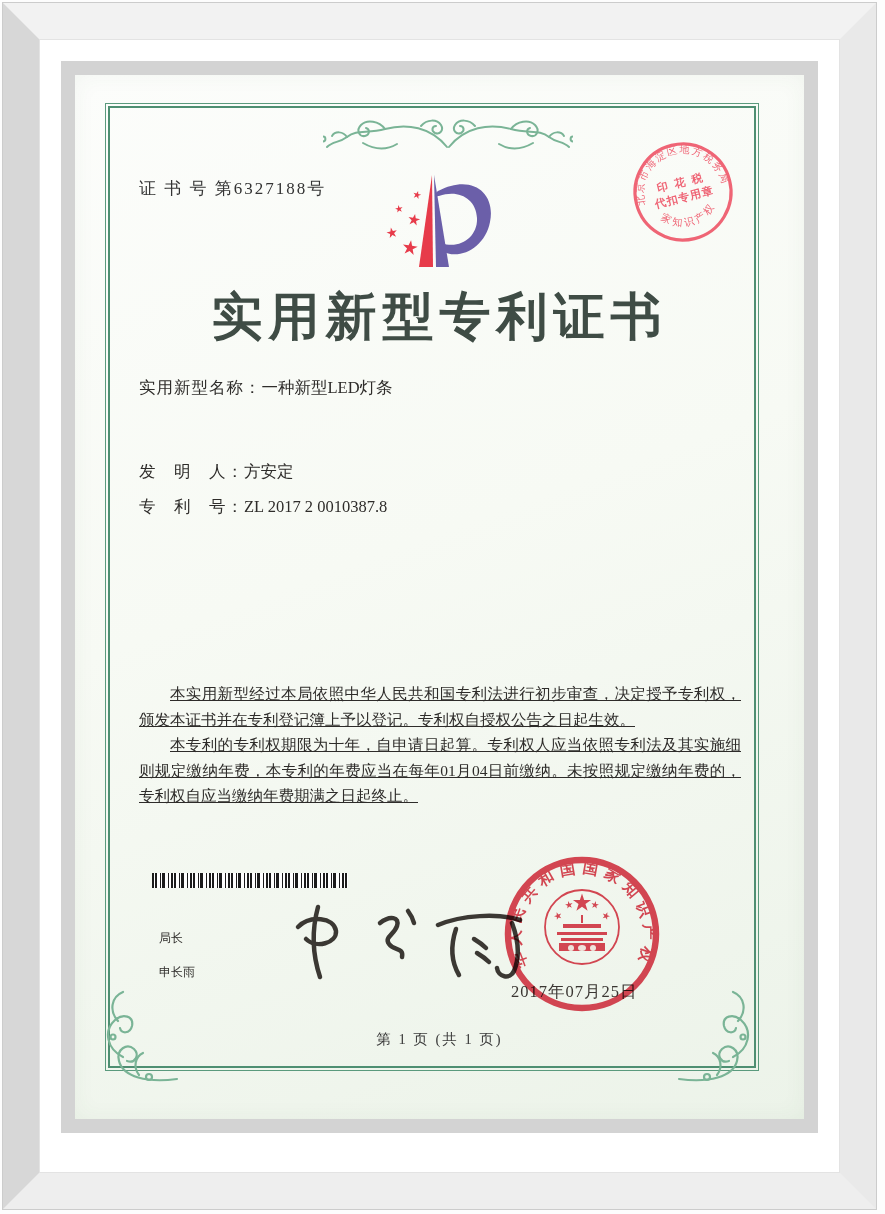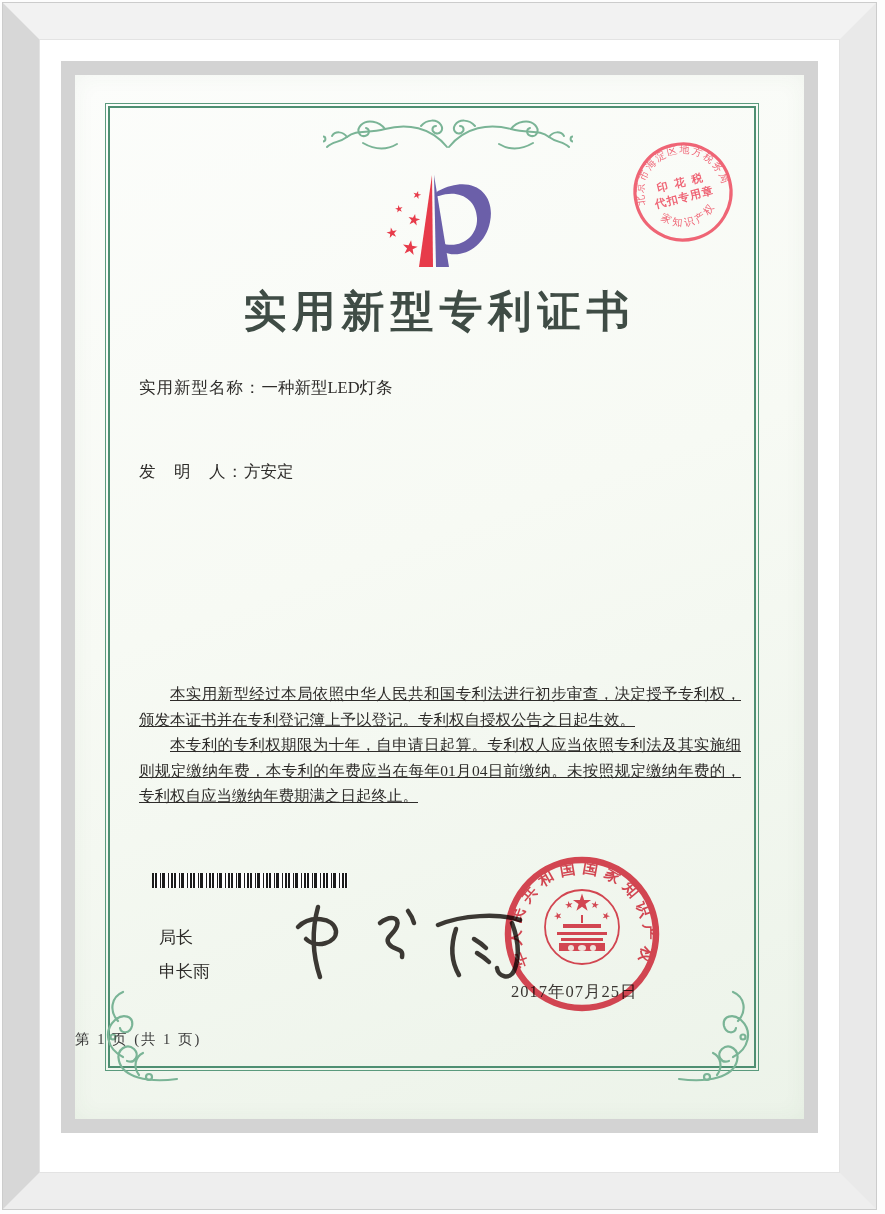--- a/index.html
+++ b/index.html
@@ -18,36 +18,36 @@
                 border:1px solid #5a9a7d;pointer-events:none;}
   .green-border::before{content:"";position:absolute;inset:2px;border:2.5px solid #4e8f72;}
   .ornament{position:absolute;pointer-events:none;}
   .orn-top{left:248px;top:24px;}
   .orn-bl{left:14px;top:912px;}
   .orn-br{left:602px;top:912px;transform:scaleX(-1);}
   .cert-no{position:absolute;left:64px;top:102px;font-size:17px;letter-spacing:2px;color:#343434;}
   .logo{position:absolute;left:300px;top:90px;}
   .tax-stamp{position:absolute;left:553px;top:62px;transform:rotate(-14deg);opacity:.9;}
   .title{position:absolute;left:0;top:208px;width:100%;text-align:center;
-         font-size:43px;font-weight:700;letter-spacing:6px;color:#3f4c45;}
+         font-size:51px;font-weight:700;letter-spacing:6px;color:#3f4c45;}
   .field-row{position:absolute;left:64px;font-size:16.5px;color:#2e2c2a;white-space:nowrap;}
   .field-row .lbl{letter-spacing:1px;text-align:right;}
   .f0{top:302px}.f1{top:386px}.f2{top:421px}.f3{top:471px}.f4{top:525px}.f5{top:576px}
   .body-text{position:absolute;left:64px;top:606px;width:602px;color:#2e2c2a;text-decoration:underline;}
   .body-text p{margin:0;font-size:15.5px;line-height:25.5px;text-indent:2em;text-align:justify;}
   .barcode{position:absolute;left:77px;top:798px;width:196px;height:15px;
            background:repeating-linear-gradient(90deg,
              #1c1c1c 0 2px,#fff 2px 3px,#1c1c1c 3px 5px,#fff 5px 8px,
              #1c1c1c 8px 9px,#fff 9px 10px,#1c1c1c 10px 13px,#fff 13px 16px,
              #1c1c1c 16px 17px,#fff 17px 19px);}
-  .signer{position:absolute;left:84px;top:846px;font-size:17px;color:#2e2c2a;line-height:34px;}
+  .signer{position:absolute;left:84px;top:846px;font-size:12px;color:#2e2c2a;line-height:34px;}
   .signature{position:absolute;left:185px;top:818px;}
   .seal{position:absolute;left:426px;top:778px;mix-blend-mode:multiply;}
   .issue-date{position:absolute;left:436px;top:906px;font-size:16.5px;letter-spacing:1px;color:#3a3632;}
-  .footer{position:absolute;left:0;top:955px;width:100%;
+  .footer{position:absolute;left:0;top:955px;width:100%;text-align:center;
           font-size:14.5px;letter-spacing:2px;color:#3a3a3a;}
 </style>
 </head>
 <body>
 
 <svg width="0" height="0" style="position:absolute" aria-hidden="true">
   <defs>
     <path id="star5" d="M0,-10 L2.25,-3.09 L9.51,-3.09 L3.63,1.18 L5.88,8.09 L0,3.82 L-5.88,8.09 L-3.63,1.18 L-9.51,-3.09 L-2.25,-3.09 Z"></path>
     <g id="curlGroup" fill="none" stroke="#7ab496" stroke-width="2" stroke-linecap="round">
       <path d="M124,34 C108,14 84,10 62,16 C44,21 34,16 24,24 C16,30 10,28 4,34"></path>
@@ -83,20 +83,21 @@
               <use href="#curlGroup"></use>
             </g>
         </svg>
         <svg class="ornament orn-bl" width="90" height="100" viewBox="0 0 90 100">
           <use href="#cornerFlourish"></use>
         </svg>
         <svg class="ornament orn-br" width="90" height="100" viewBox="0 0 90 100">
           <use href="#cornerFlourish"></use>
         </svg>
 
+        <div class="cert-no">证 书 号 第6327188号</div>
 
         <svg class="logo" width="135" height="115" viewBox="0 0 135 115">
           <g fill="#e73b4a">
             <use href="#star5" transform="translate(42,30) scale(0.42) rotate(15)"></use>
             <use href="#star5" transform="translate(24,44) scale(0.40) rotate(-10)"></use>
             <use href="#star5" transform="translate(39,55) scale(0.62) rotate(10)"></use>
             <use href="#star5" transform="translate(17,68) scale(0.55) rotate(-12)"></use>
             <use href="#star5" transform="translate(35,83) scale(0.78) rotate(8)"></use>
             <polygon points="57,10 44,102 58,102"></polygon>
           </g>
@@ -122,20 +123,23 @@
           <text x="55" y="64" text-anchor="middle" font-size="11" font-weight="bold" fill="#ee5568" letter-spacing="1">代扣专用章</text>
         </svg>
 
         <div class="title">实用新型专利证书</div>
 
         <div class="field-row f0">
           <span class="lbl">实用新型名称：</span><span>一种新型LED灯条</span>
         </div>
         <div class="field-row f1">
           <span class="lbl">发　明　人：</span><span>方安定</span>
+        </div>
+        <div class="field-row f2">
+          <span class="lbl">专　利　号：</span><span>ZL 2017 2 0010387.8</span>
         </div>
 
         <div class="body-text">
           <p>本实用新型经过本局依照中华人民共和国专利法进行初步审查，决定授予专利权，颁发本证书并在专利登记簿上予以登记。专利权自授权公告之日起生效。</p>
           <p>本专利的专利权期限为十年，自申请日起算。专利权人应当依照专利法及其实施细则规定缴纳年费，本专利的年费应当在每年01月04日前缴纳。未按照规定缴纳年费的，专利权自应当缴纳年费期满之日起终止。</p>
         </div>
 
         <div class="barcode"></div>
 
         <div class="signer">

